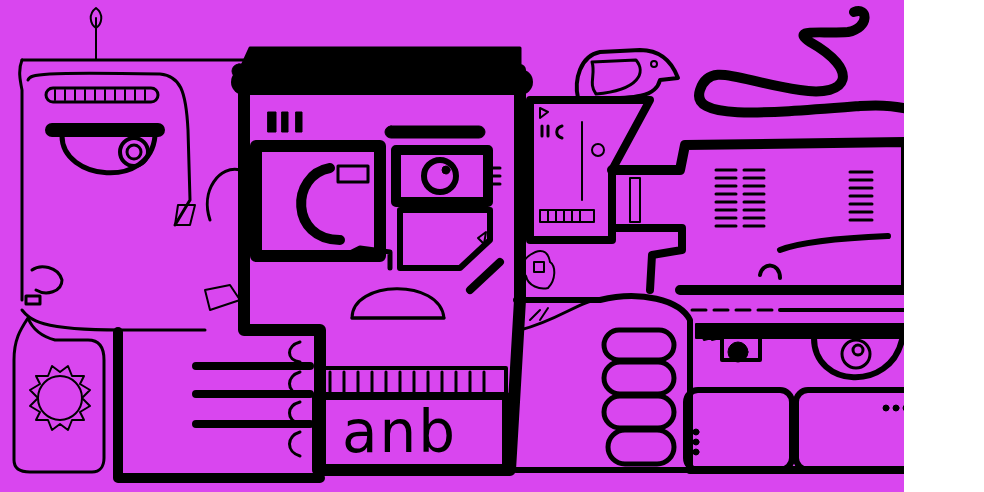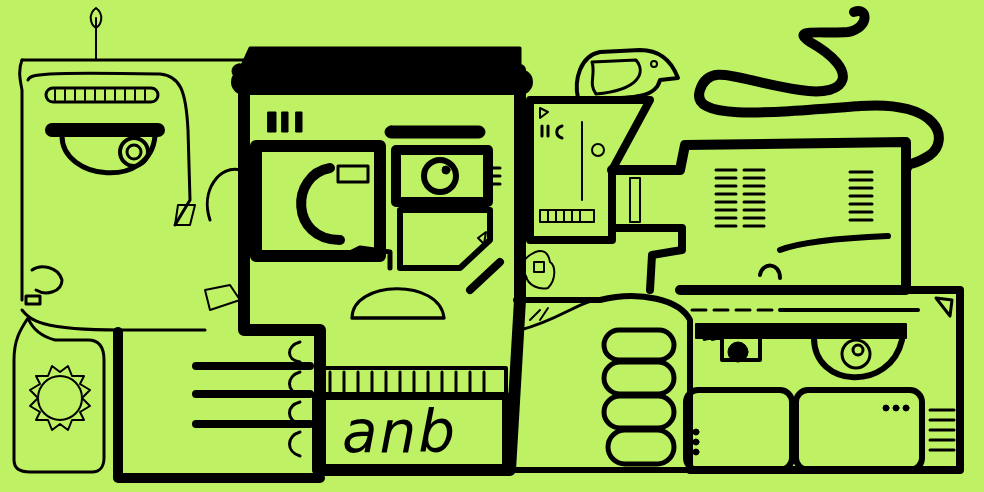--- a/index.html
+++ b/index.html
@@ -1,16 +1,16 @@
 <!DOCTYPE html>
 <html><head>
 <meta charset="utf-8">
 <style>
   html,body{margin:0;padding:0;background:#ffffff;}
-  #stage{position:relative;width:984px;height:492px;overflow:hidden;background:#bef264;font-style:italic;}
+  #stage{position:relative;width:904px;height:492px;overflow:hidden;background:#d946ef;}
   svg{position:absolute;left:0;top:0;}
   .label{position:absolute;font-family:"DejaVu Sans",sans-serif;font-weight:bold;color:#000;letter-spacing:2px;}
 </style>
 </head>
 <body>
 
 <div id="stage">
 <svg width="984" height="492" viewBox="0 0 984 492" fill="none" stroke="#000" stroke-linecap="round" stroke-linejoin="round">
 
   <g>

